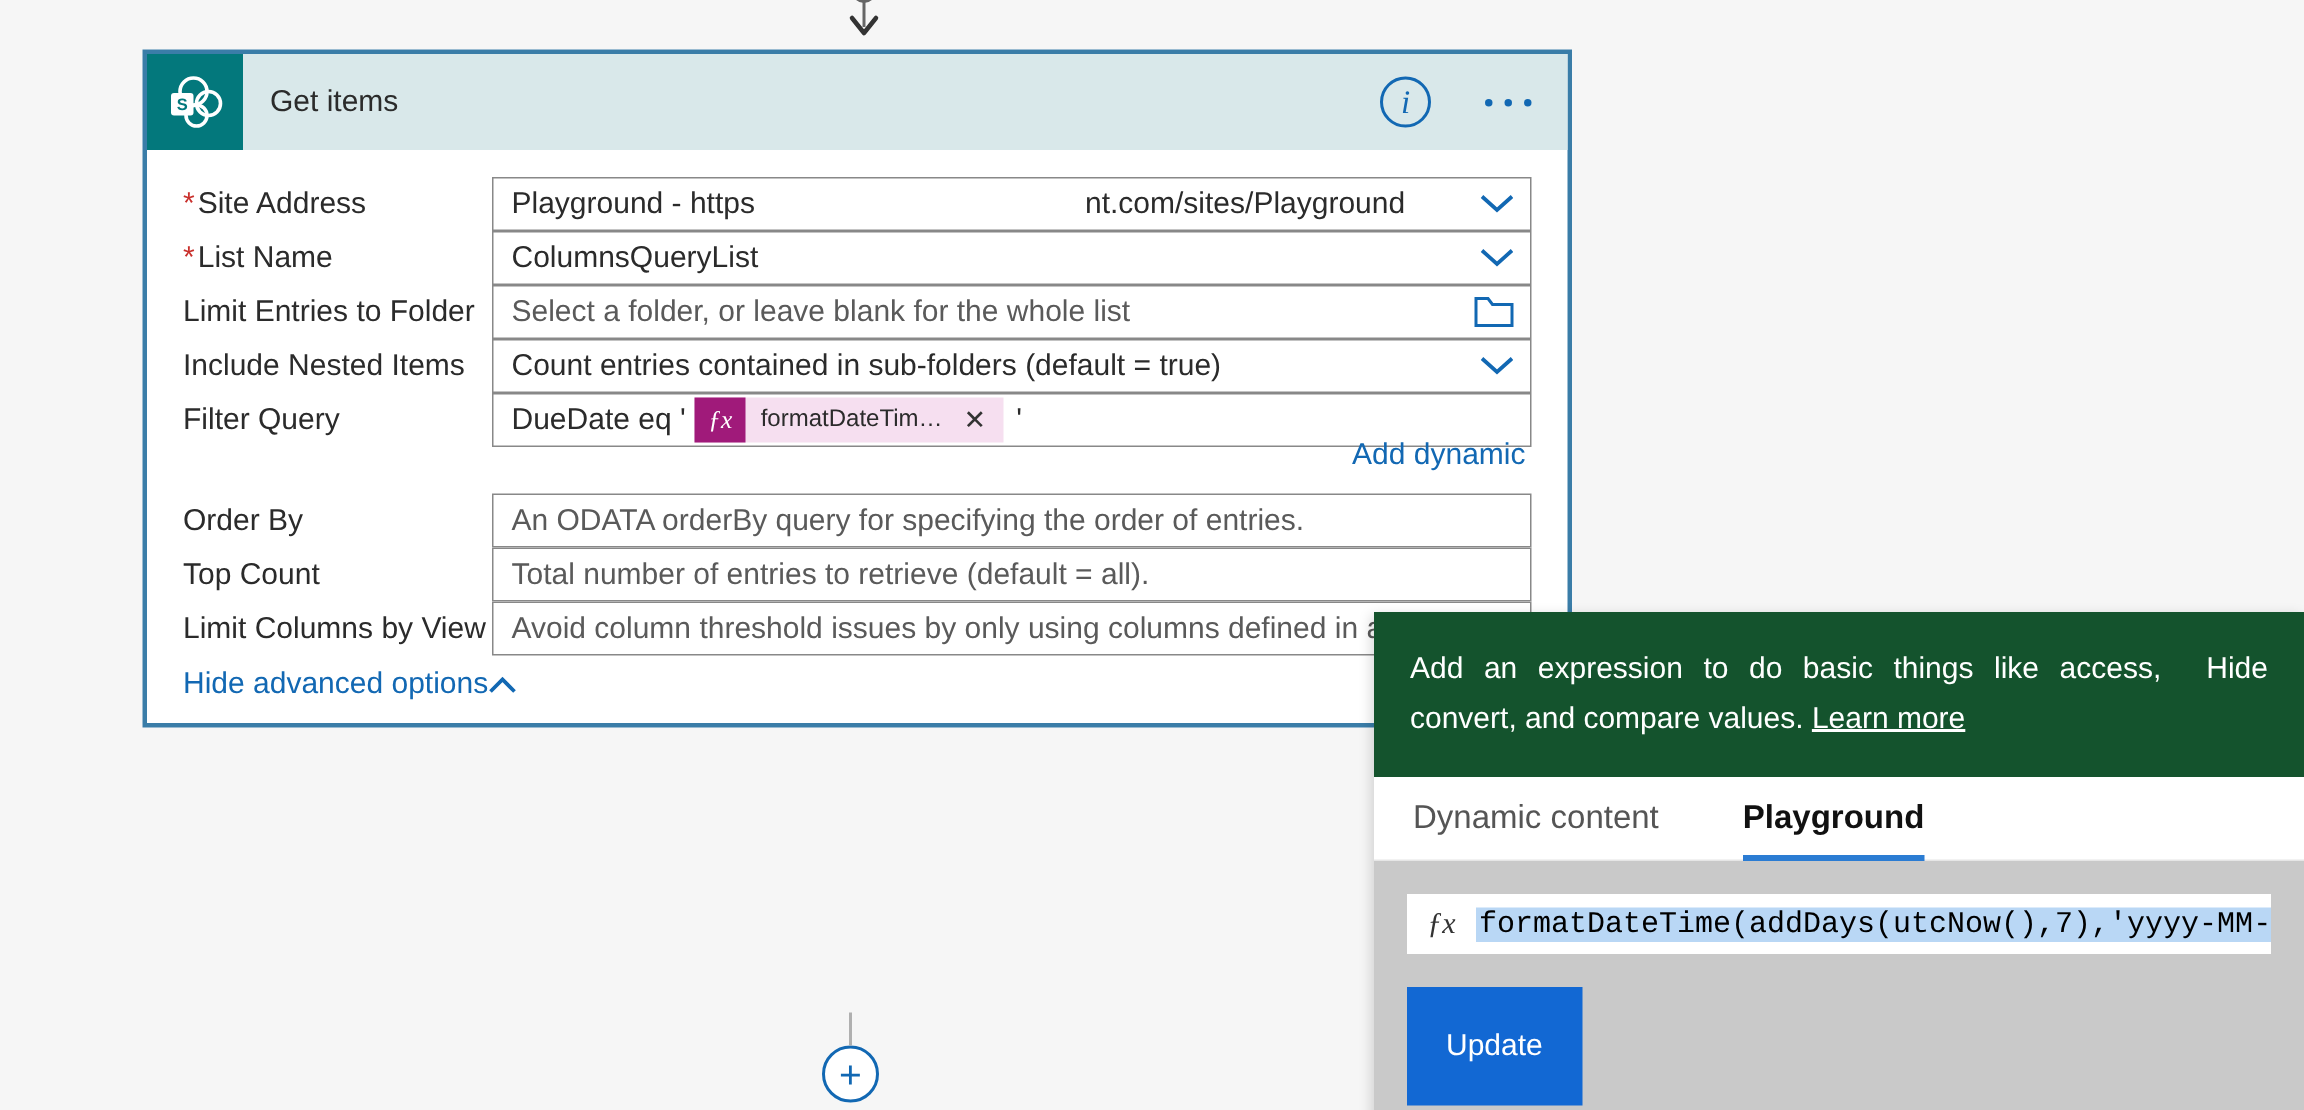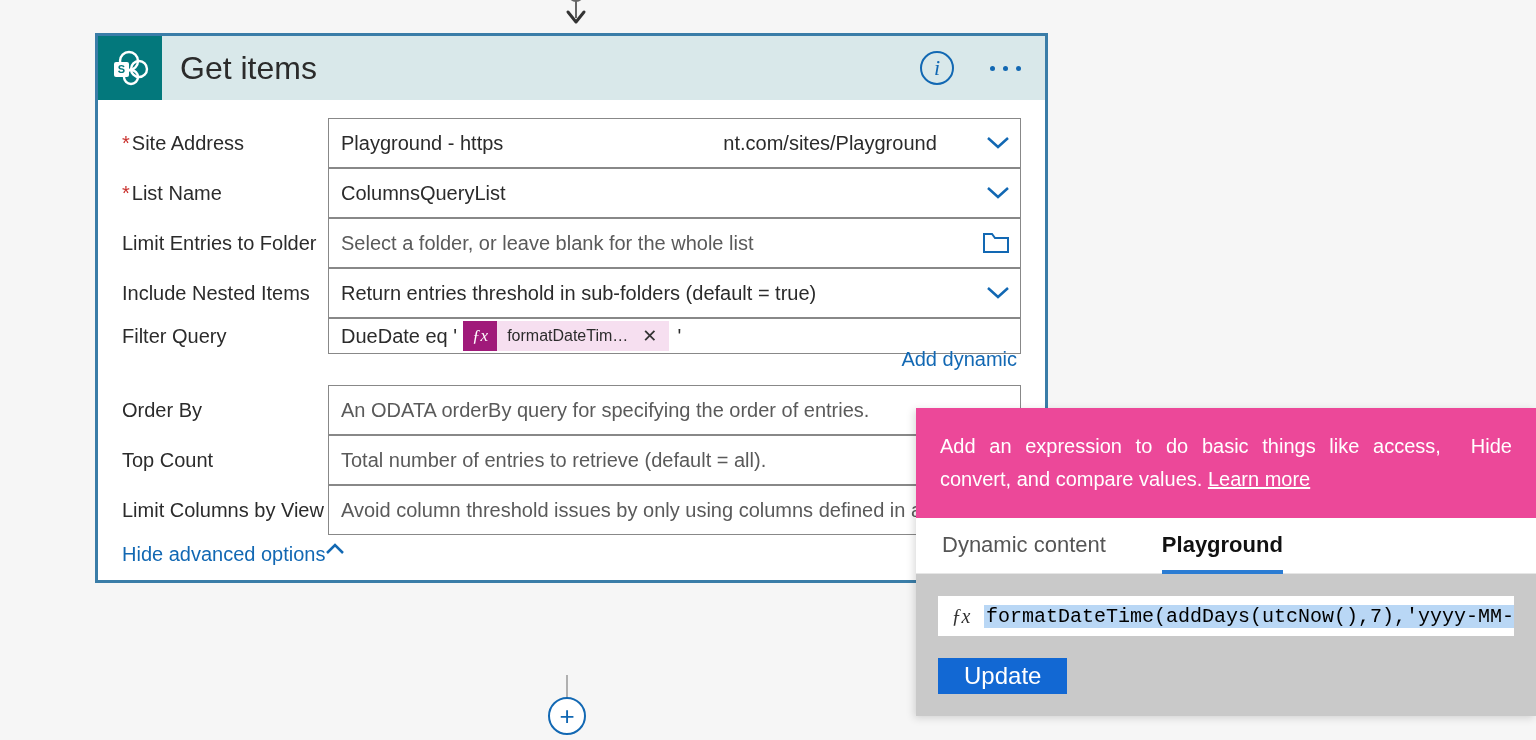--- a/index.html
+++ b/index.html
@@ -33,21 +33,21 @@
   }
   .sp-logo {
     width: 64px; height: 64px;
     background: #03787c;
     display: flex; align-items: center; justify-content: center;
     flex: none;
   }
   .sp-logo svg { display:block; }
   .card-title {
     margin-left: 18px;
-    font-size: 32px;
+    font-size: 20px;
     color: #2b2b2b;
     flex: 1;
   }
   .info-icon {
     width: 34px; height: 34px;
     border: 2px solid #1268b3;
     border-radius: 50%;
     display: flex; align-items: center; justify-content: center;
     color: #1268b3;
     font-family: Georgia, serif;
@@ -66,21 +66,21 @@
   .label {
     width: 206px;
     font-size: 20px;
     color: #2b2b2b;
     flex: none;
   }
   .req { color: #c9302c; margin-right: 2px; }
   .field {
     flex: 1;
     border: 1px solid #888;
-    height: 50px;
+    height: 36px;
     display: flex;
     align-items: center;
     font-size: 20px;
     color: #2b2b2b;
     background: #fff;
     position: relative;
     padding: 0 58px 0 12px;
     white-space: nowrap;
     overflow: hidden;
   }
@@ -120,21 +120,21 @@
   .token-label { color: #2b2b2b; font-size: 16px; }
   .token-x { color: #333; font-size: 18px; cursor:pointer; padding: 0 4px;}
   .after-quote { color:#2b2b2b; font-size:20px; margin-left:2px; }
   .add-dyn-row {
     text-align: right;
     margin: -6px 0 14px 0;
     padding-right: 4px;
   }
   .add-dyn { color: #1268b3; font-size: 20px; cursor:pointer; }
   .adv-link-row { padding: 8px 0 4px 0; }
-  .adv-link { color: #1268b3; font-size: 20px; cursor:pointer; display:inline-flex; align-items:flex-start; }
+  .adv-link { color: #1268b3; font-size: 20px; cursor:pointer; display:inline-flex; align-items:center; }
   .adv-caret svg { display:block; }
 
   .add-step {
     position: absolute;
     left: 548px; top: 697px;
     width: 38px; height: 38px;
     border: 2px solid #1268b3;
     border-radius: 50%;
     color: #1268b3;
     display:flex; align-items:center; justify-content:center;
@@ -149,21 +149,21 @@
 
   .flyout {
     position: absolute;
     left: 916px; top: 408px;
     width: 620px;
     background: #fff;
     box-shadow: -2px 2px 8px rgba(0,0,0,0.15);
     display:flex; flex-direction:column;
   }
   .flyout-header {
-    background: #ec4899;
+    background: #14532d;
     color: #fff;
     padding: 22px 24px;
     font-size: 20px;
     display: flex;
     gap: 30px;
     line-height: 1.65;
   }
   .flyout-header .msg { flex: 1; text-align: justify; }
   .flyout-header a { color: #fff; text-decoration: underline; cursor:pointer; }
   .flyout-header .hide { cursor:pointer; align-self:flex-start;text-align:center; }
@@ -197,22 +197,22 @@
   }
   .expr-input .sel {
     background: #b9d7f5;
     padding: 0 2px;
   }
   .update-row { padding: 0 22px 22px 22px; background:#c9c9c9; }
   .update-btn {
     background: #1268d3;
     color: #fff;
     border: none;
-    padding: 4px 26px;
-    font-size: 24px;
+    padding: 28px 26px;
+    font-size: 20px;
     cursor: pointer;
   }
 </style>
 </head>
 <body>
 
 <div class="arrow-down">
   <svg width="26" height="38" viewBox="0 0 26 38">
     <circle cx="13" cy="2" r="7" fill="none" stroke="#666" stroke-width="2"></circle>
     <line x1="13" y1="9" x2="13" y2="26" stroke="#666" stroke-width="2"></line>
@@ -276,21 +276,21 @@
           <svg width="28" height="22">
               <path d="M2 6 L2 20 L26 20 L26 6 L13 6 L10 2 L2 2 Z" fill="none" stroke="#1268b3" stroke-width="2"></path>
             </svg>
         </span>
       </div>
     </div>
 
     <div class="form-row">
       <div class="label">Include Nested Items</div>
       <div class="field">
-        <span>Return entries threshold in sub-folders (default = true)</span>
+        <span>Count entries contained in sub-folders (default = true)</span>
         <span class="chev">
           <svg width="24" height="14">
               <polyline points="2,2 12,11 22,2" fill="none" stroke="#1268b3" stroke-width="2.5"></polyline>
             </svg>
         </span>
       </div>
     </div>
 
     <div class="form-row">
       <div class="label">Filter Query</div>

